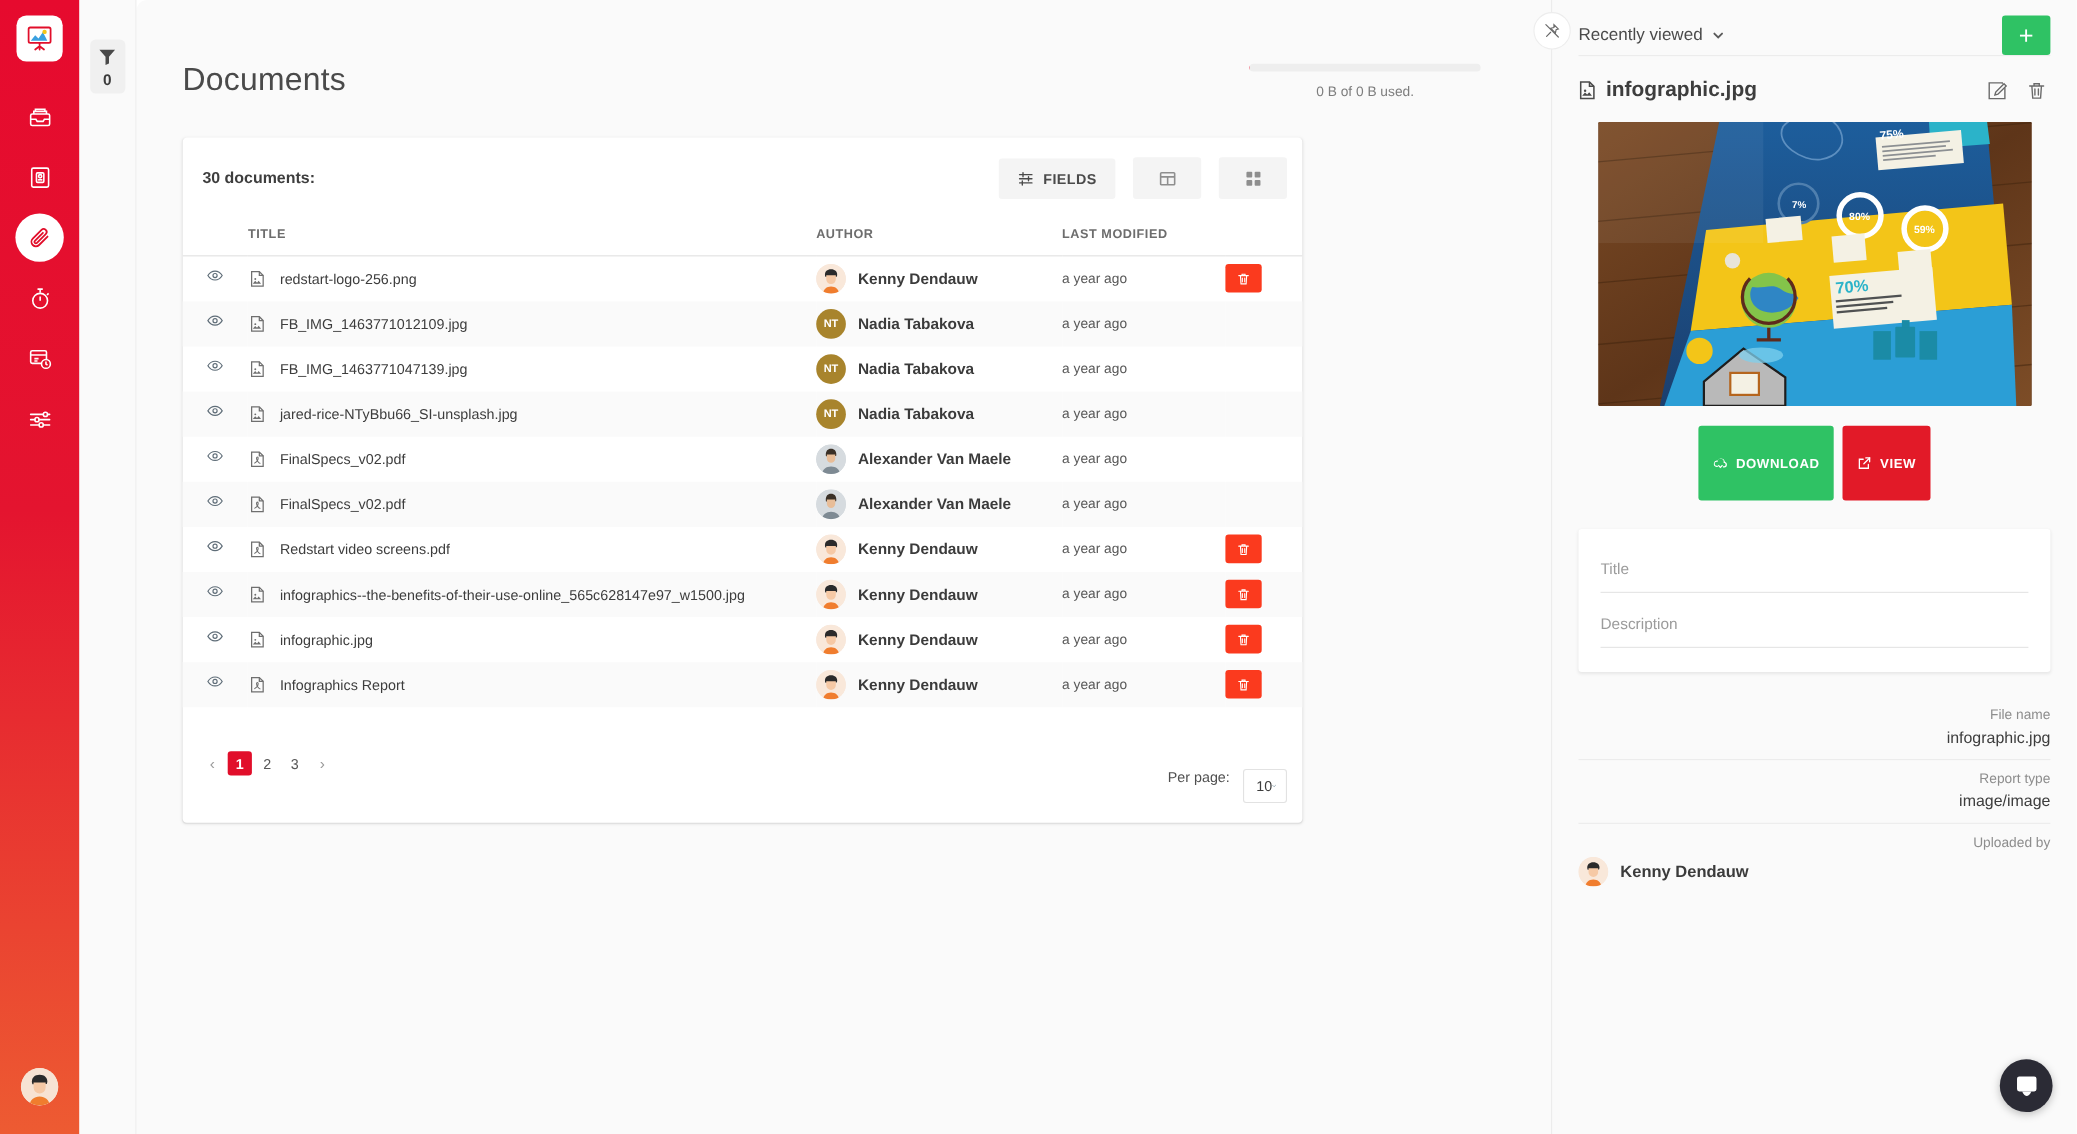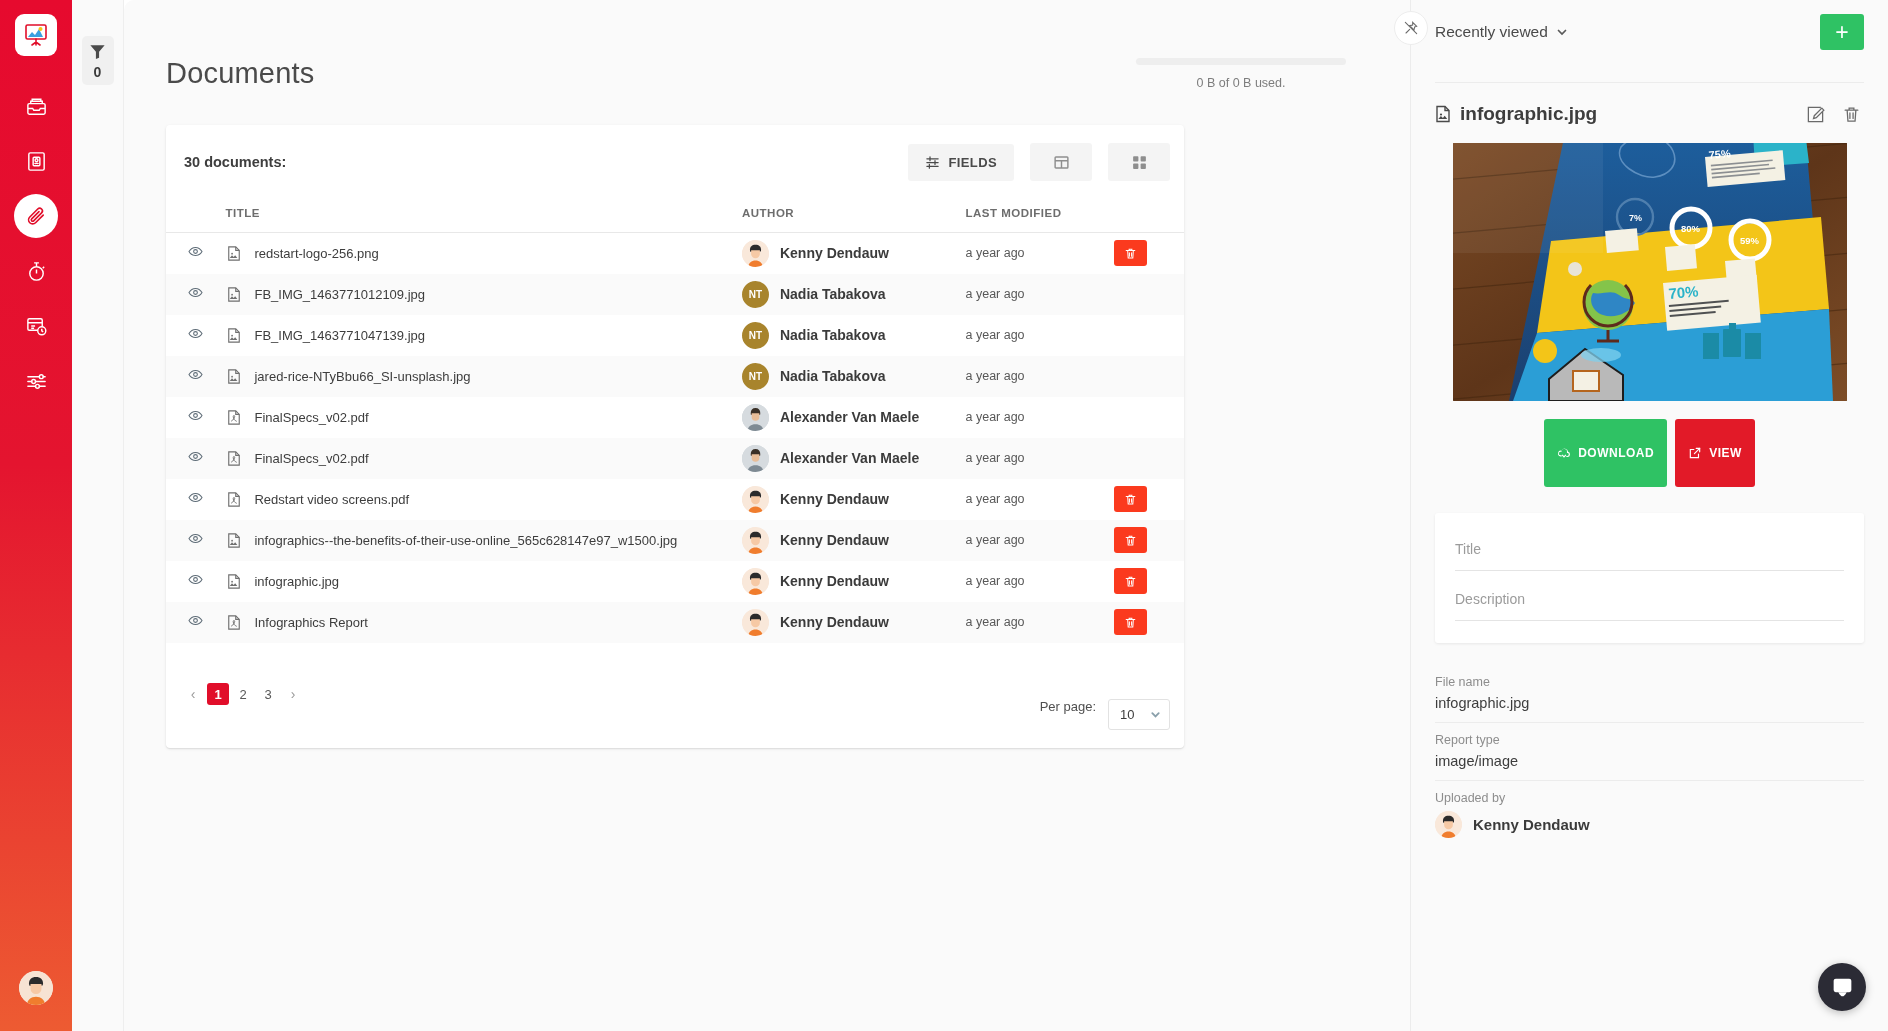--- a/index.html
+++ b/index.html
@@ -140,42 +140,42 @@
     min-width: 22px; height: 22px; padding: 0 6px; border-radius: 3px;
     display: flex; align-items: center; justify-content: center;
     font-size: 13px; color: #585858; cursor: pointer; background: transparent;
     border: none;
   }
   .pg.active { background: #e10e2a; color: #fff; font-weight: 700; }
   .pg.arrow { color: #9a9a9a; font-size: 14px; }
   .pager-right { display: flex; align-items: flex-start; gap: 12px; margin-top: 40px; }
   .perpage-label { font-size: 13px; color: #4f4f4f; }
   .perpage-sel {
-    width: 62px; height: 31px; border: 1px solid #e2e2e2; border-radius: 3px;
+    width: 40px; height: 31px; border: 1px solid #e2e2e2; border-radius: 3px;
     display: flex; align-items: center; justify-content: space-between;
     padding: 0 8px 0 11px; font-size: 13px; color: #3d3d3d;
     background: #fff; cursor: pointer;
   }
 
   
   .panel {
     width: 478px; flex: 0 0 478px; height: 1031px;
     background: #fafafa; border-left: 1px solid #ececec;
     position: relative; padding: 0 24px;
   }
   .pin-btn {
     position: absolute; left: -17px; top: 11px;
     width: 34px; height: 34px; border-radius: 50%;
     background: #fff; border: 1px solid #ededed;
     display: flex; align-items: center; justify-content: center; cursor: pointer;
     z-index: 6;
   }
   .panel-head {
     display: flex; align-items: center; justify-content: space-between;
-    padding: 14px 0 32px 0; border-bottom: 1px solid #ececec;
+    padding: 14px 0 0 0; border-bottom: 1px solid #ececec;
   }
   .recent-sel {
     display: flex; align-items: center; gap: 8px;
     font-size: 15.5px; color: #4a4a4a; cursor: pointer;
   }
   .btn-add {
     width: 44px; height: 36px; border-radius: 3px; background: #2fc264;
     border: none; display: flex; align-items: center; justify-content: center;
     color: #fff; font-size: 23px; line-height: 1; cursor: pointer;
   }
@@ -212,21 +212,21 @@
     box-shadow: 0 1px 3px rgba(0,0,0,.08); padding: 18px 20px 12px;
   }
   .fld { padding: 6px 0 0 0; margin-bottom: 10px; }
   .fld input {
     width: 100%; border: none; border-bottom: 1px solid #e4e4e4;
     font-size: 14px; color: #3d3d3d; padding: 4px 0 13px 0; outline: none;
     font-family: "Liberation Sans", sans-serif; background: transparent;
   }
   .fld input::placeholder { color: #9b9b9b; }
 
-  .meta { margin-top: 22px; }
+  .meta { margin-top: 22px; text-align: right; }
   .meta-row { display: flex; gap: 18px; }
   .meta-item { flex: 1; border-bottom: 1px solid #ececec; padding: 10px 0 11px 0; }
   .meta-label { font-size: 12.5px; color: #8d8d8d; margin-bottom: 6px; }
   .meta-value { font-size: 14.5px; color: #3d3d3d; }
   .meta-item.noline { border-bottom: none; }
   .uploader { display: flex; align-items: center; gap: 11px; margin-top: 5px; }
   .uploader .name { font-size: 15px; font-weight: 700; color: #3b3b3b; }
 
   .intercom {
     position: absolute; right: 22px; bottom: 20px;

